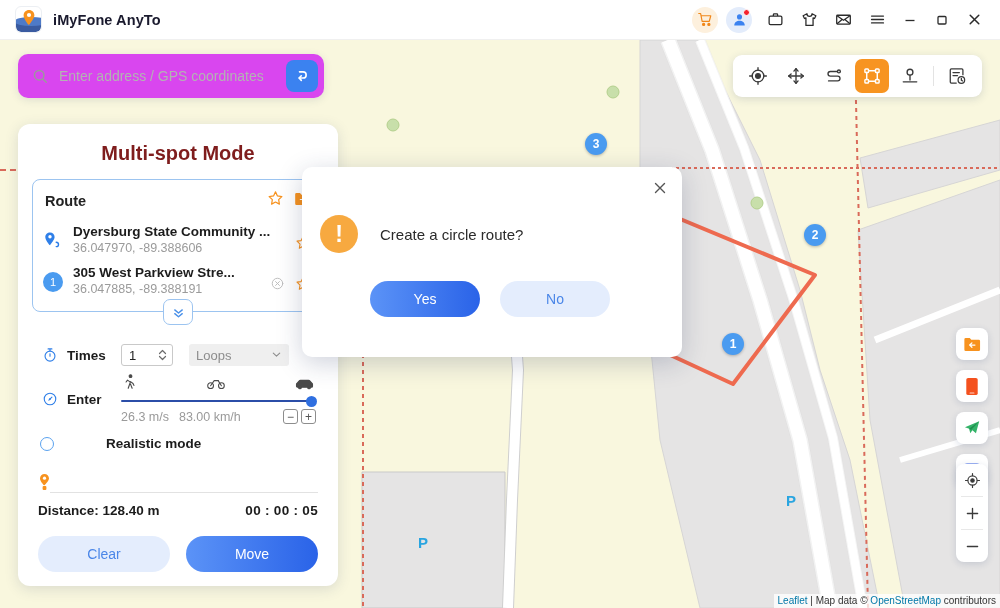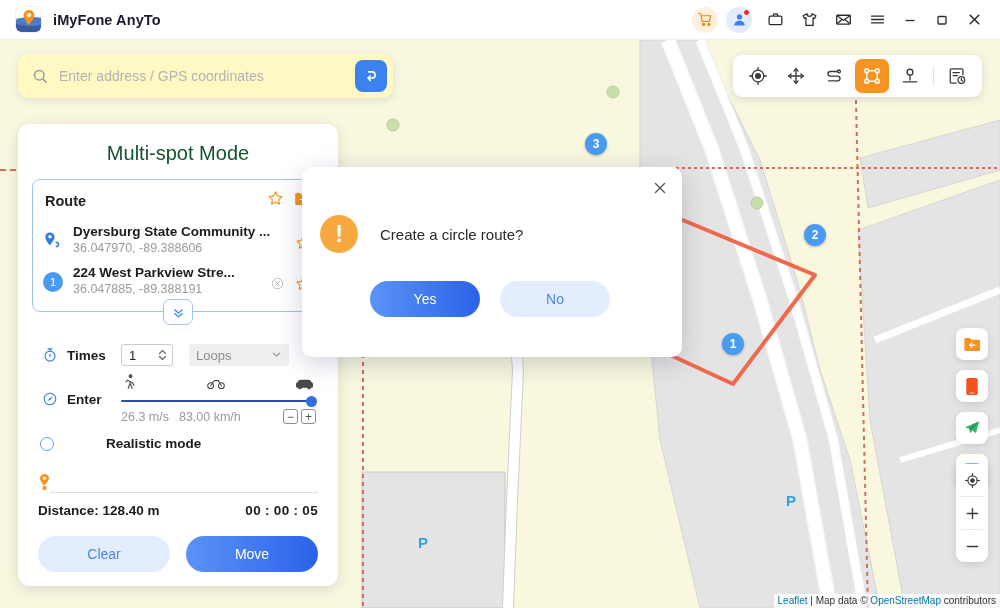--- a/index.html
+++ b/index.html
@@ -64,21 +64,21 @@
   .map-attr a { color: #0078a8; text-decoration: none; }
 
   
   .panel {
     position: absolute; left: 18px; top: 124px; width: 320px;
     background: #ffffff; border-radius: 12px;
     box-shadow: 0 3px 14px rgba(40,60,110,.15);
     z-index: 20; padding-bottom: 14px;
   }
   .panel-title {
-    text-align: center; font-size: 20px; font-weight: normal; color: #14532d;
+    text-align: center; font-size: 20px; font-weight: bold; color: #7f1d1d;
     padding: 18px 0 14px;
   }
   .route-card {
     margin: 0 14px; border: 1px solid #9cc4f0; border-radius: 8px;
     position: relative; background: #fff; padding: 8px 0 10px;
   }
   .route-head {
     display: flex; align-items: center; padding: 2px 12px 8px;
   }
   .route-head-label { font-size: 14.5px; font-weight: bold; color: #222; }
@@ -151,22 +151,22 @@
   .btn-row { display: flex; gap: 16px; margin: 18px 20px 0; }
   .btn {
     flex: 1; height: 36px; border-radius: 18px; display: flex; align-items: center;
     justify-content: center; font-size: 14px; cursor: pointer;
   }
   .btn-move { background: linear-gradient(90deg, #5b93f7 0%, #2a63e8 100%); color: #fff; }
   .btn-clear { background: #e4edfd; color: #4a86e8; }
 
   
   .search-wrap {
-    position: absolute; left: 18px; top: 54px; width: 375px; height: 44px;
-    background: #fef9c3; border-radius: 10px; box-shadow: 0 2px 9px rgba(40,60,110,.13);
+    position: absolute; left: 18px; top: 54px; width: 306px; height: 44px;
+    background: #d946ef; border-radius: 10px; box-shadow: 0 2px 9px rgba(40,60,110,.13);
     display: flex; align-items: center; padding: 0 6px 0 14px; z-index: 22; justify-content: center;
   }
   .search-input {
     flex: 1; border: none; outline: none; font-size: 14px; color: #333;
     margin-left: 10px; background: transparent; font-family: "Liberation Sans", sans-serif;
   }
   .search-input::placeholder { color: #b3b3b3; }
   .search-go {
     width: 32px; height: 32px; border-radius: 8px; background: #3b82f0;
     display: flex; align-items: center; justify-content: center; cursor: pointer; flex:none;
@@ -450,21 +450,21 @@
             </svg>
           </span>
         </div>
       </div>
 
       <div class="route-row">
         <div class="row-badge">
           <div class="numcircle">1</div>
         </div>
         <div class="row-text">
-          <div class="row-name">224 West Parkview Stre...</div>
+          <div class="row-name">305 West Parkview Stre...</div>
           <div class="row-coord">36.047885, -89.388191</div>
         </div>
         <div class="row-actions">
           <span>
             <svg width="15" height="15" viewBox="0 0 20 20" fill="none" stroke="#bdbdbd" stroke-width="1.3" stroke-linecap="round">
               <circle cx="10" cy="10" r="7"></circle>
                 <path d="M7.4 7.4l5.2 5.2M12.6 7.4l-5.2 5.2"></path>
             </svg>
           </span>
           <span>

